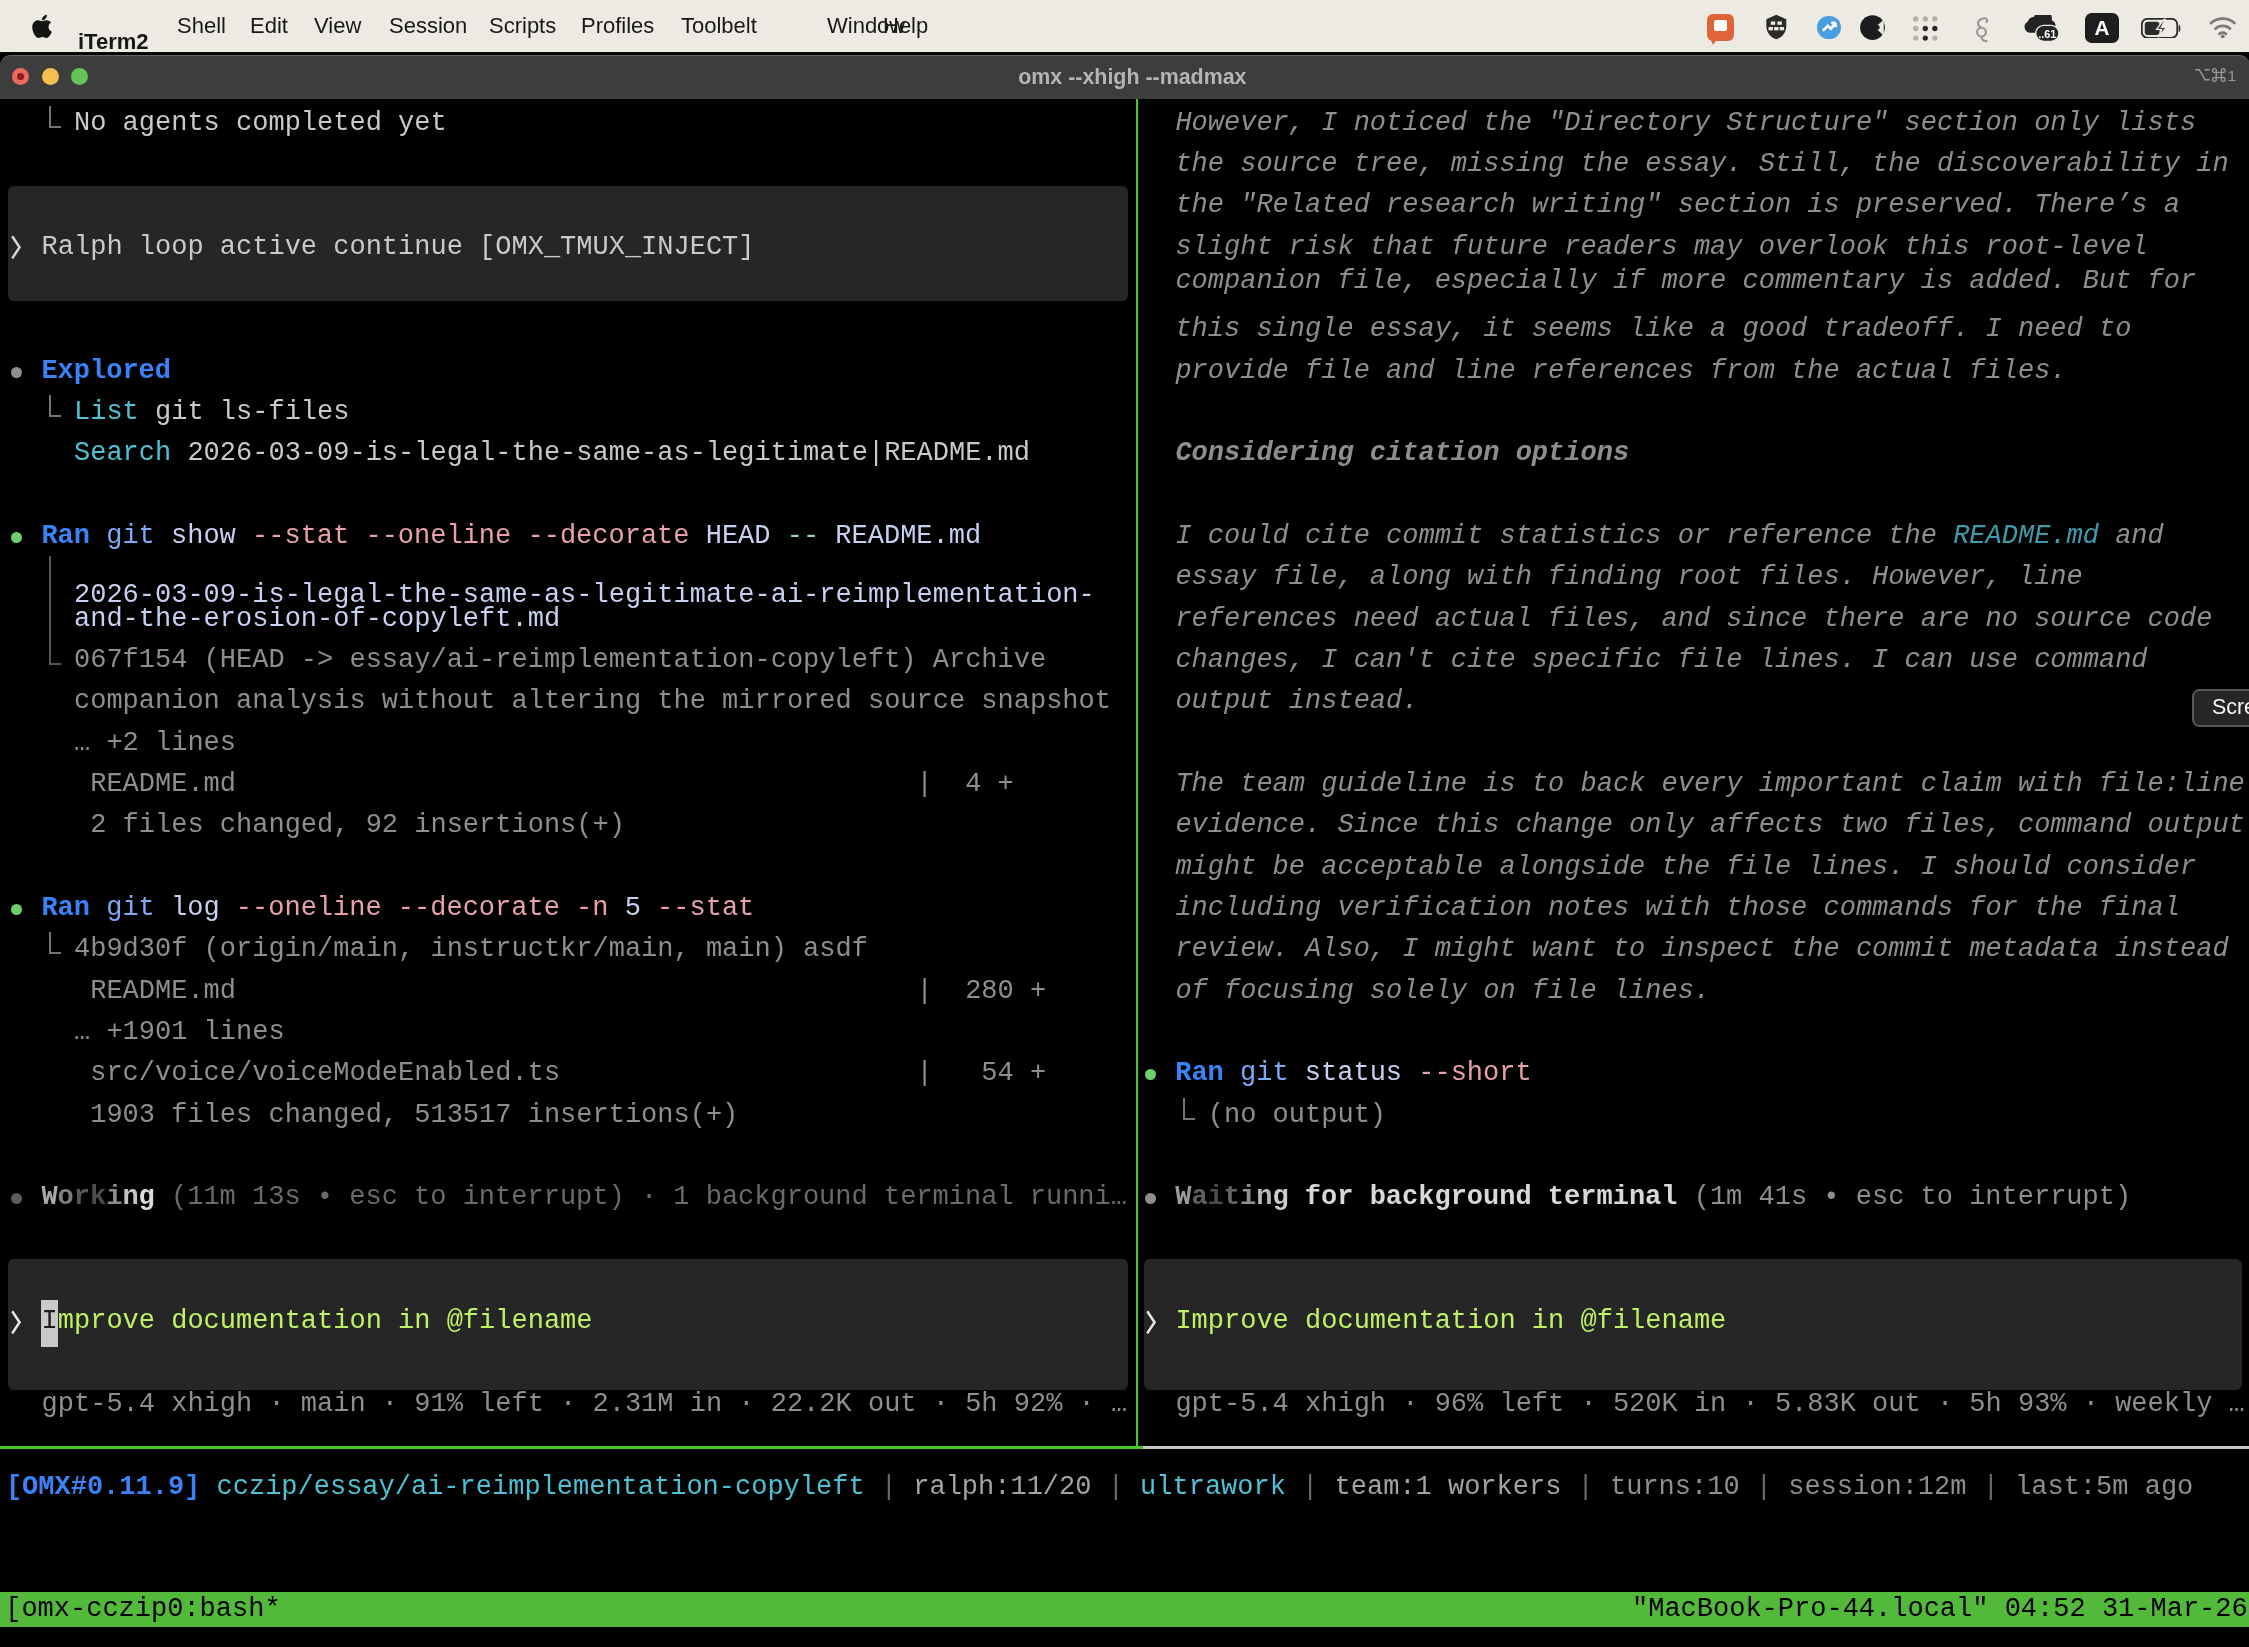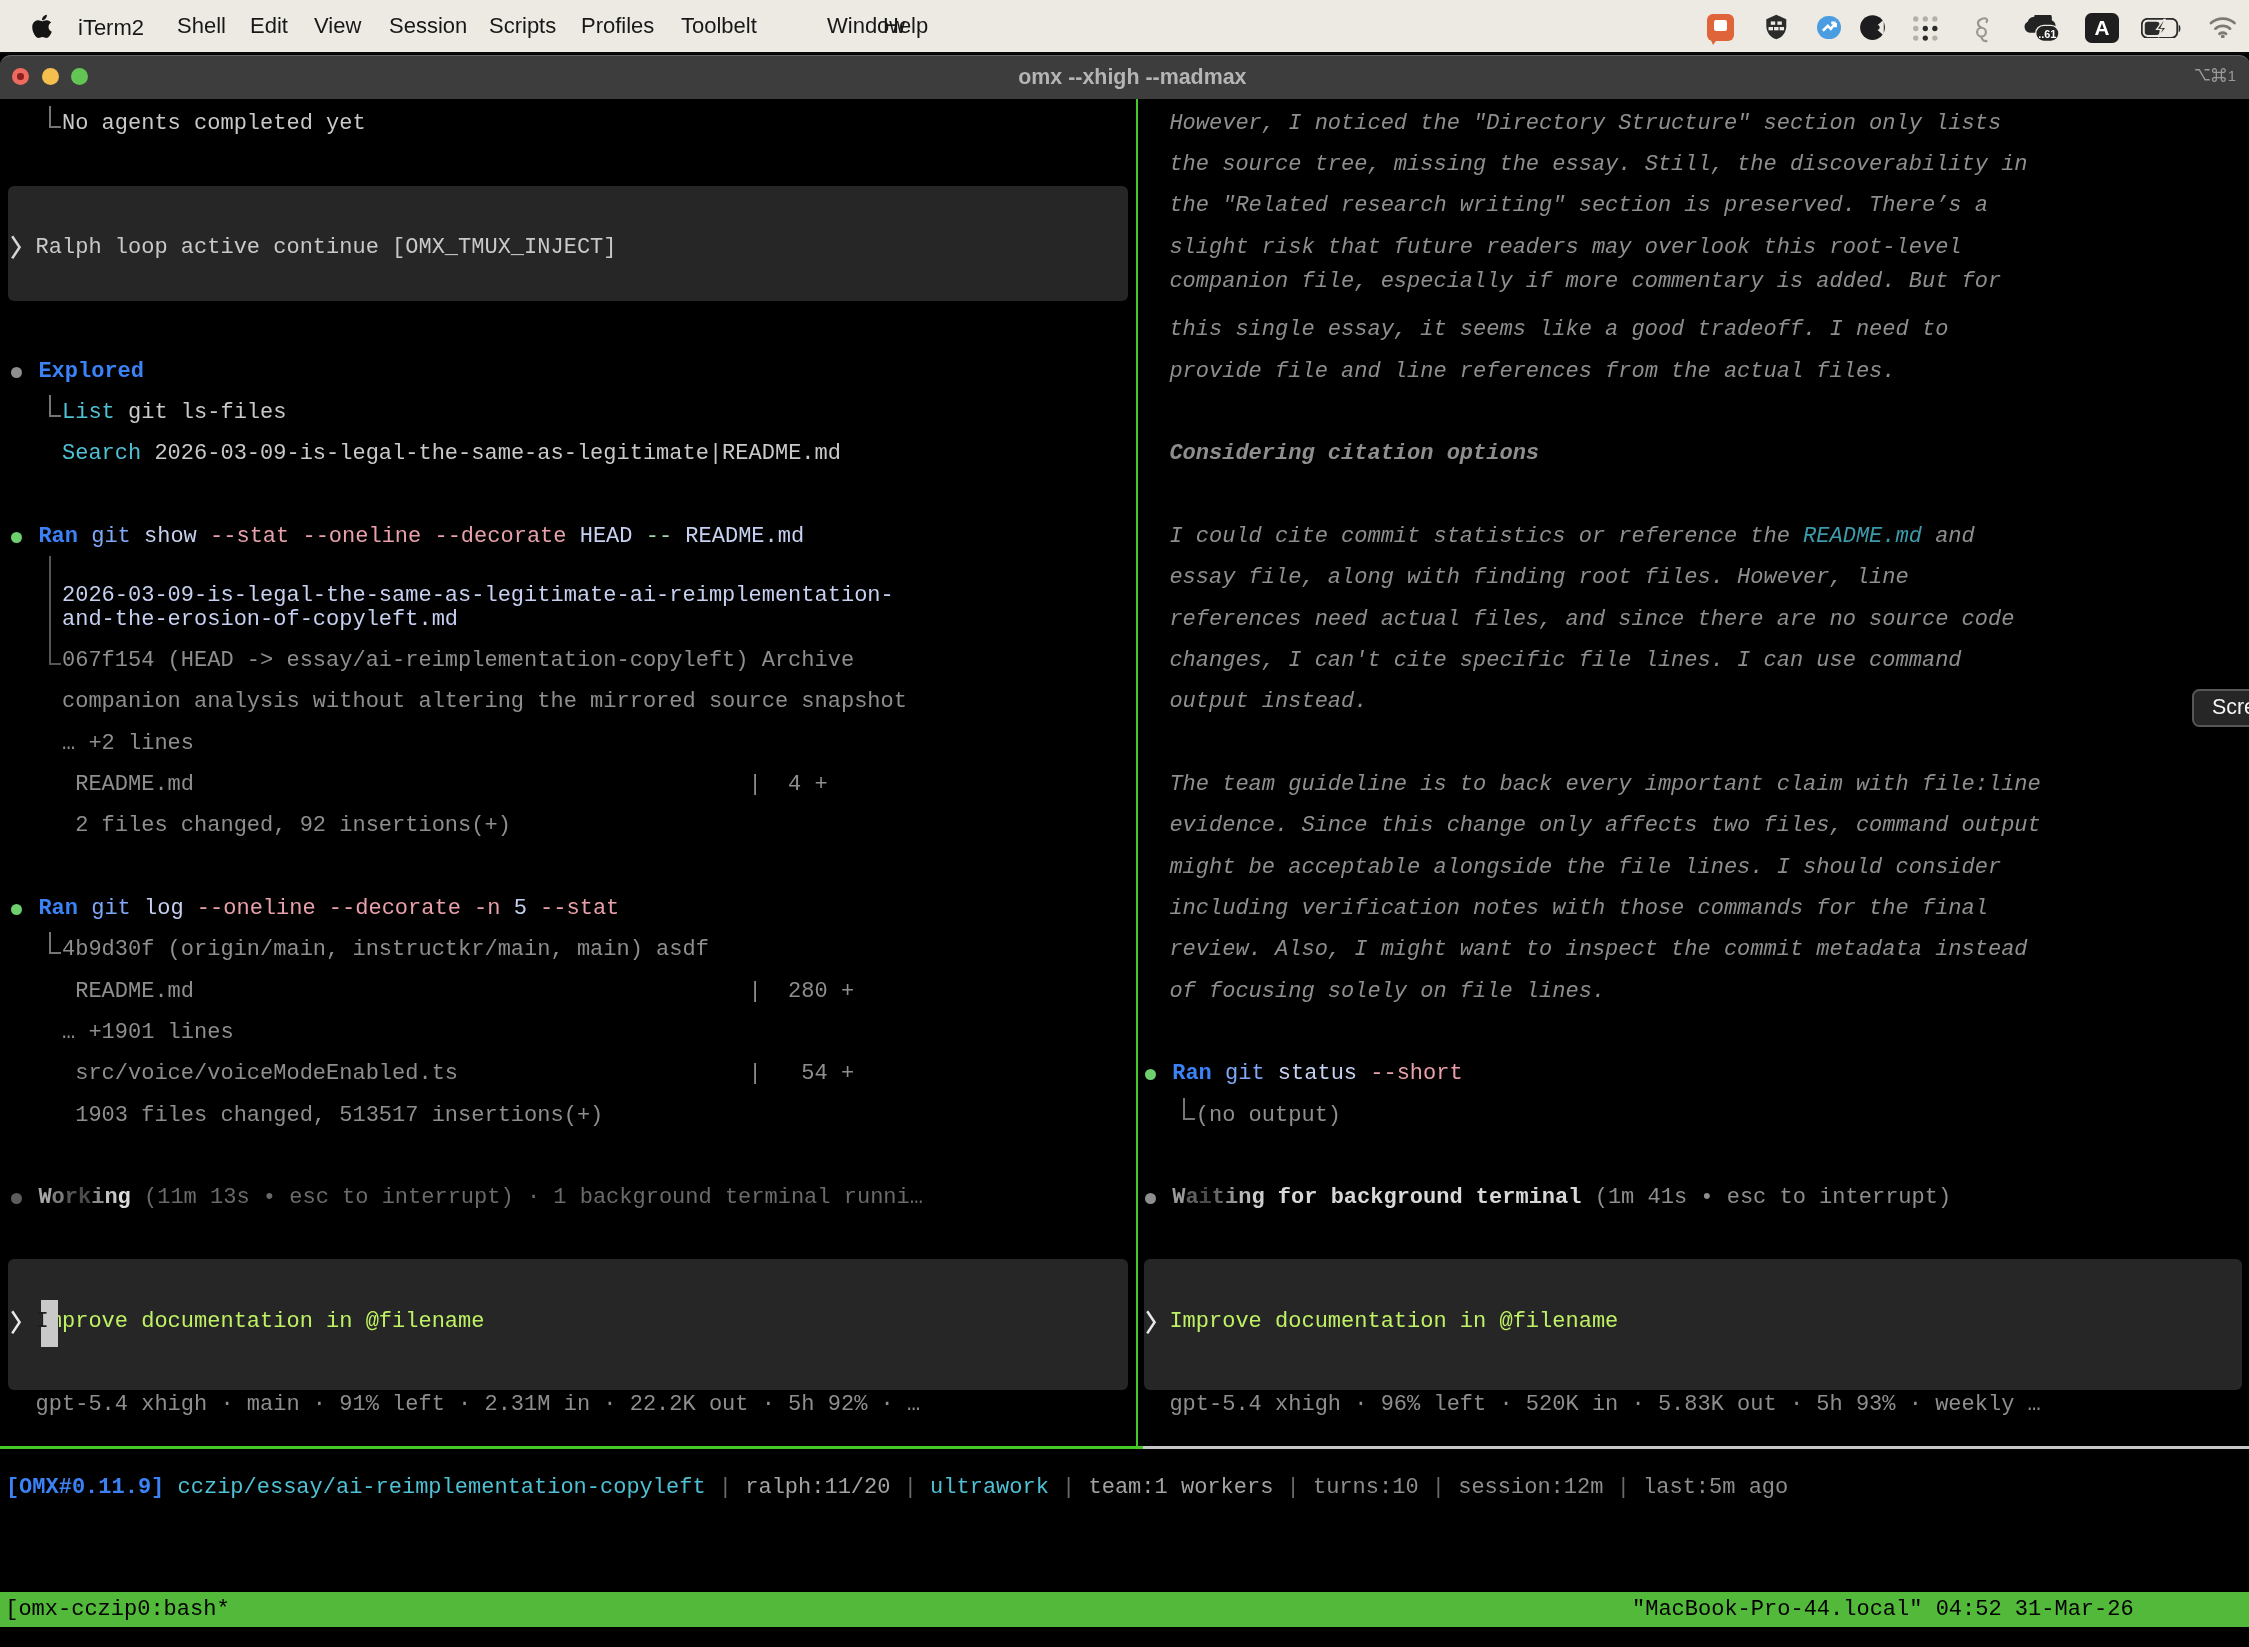--- a/index.html
+++ b/index.html
@@ -1,16 +1,16 @@
 <!DOCTYPE html>
 <html style="font-size:11.8px"><head><meta charset="utf-8">
 <style>
 html,body{margin:0;padding:0;background:#000;}
 body{width:2250px;height:1648px;position:relative;overflow:hidden;font-family:"Liberation Mono",monospace;}
-.row{position:absolute;height:41px;line-height:41px;font-size:22px;white-space:pre;letter-spacing:0;color:#c9c9c9;}
+.row{position:absolute;height:41px;line-height:41px;font-size:27px;white-space:pre;letter-spacing:0;color:#c9c9c9;}
 .d{color:#c9c9c9}
 .w{color:#3b82f6;font-weight:bold}
 .g{color:#8e8e8e}
 .gi{color:#8e8e8e;font-style:italic}
 .g2{color:#8e8e8e}
 .dim{color:#5c5c5c}
 .dim2{color:#6a6a6a}
 .cy{color:#4fc1d4}
 .tl{color:#3d9aaa;font-style:italic}
 .bl{color:#80a8f8}
@@ -28,21 +28,21 @@
 .box{position:absolute;background:#262626;border-radius:5.9px;}
 .sans{font-family:"Liberation Sans",sans-serif;}
 </style></head>
 <body>
 
 <div style="position:absolute;left:0;top:0;width:2250px;height:52px;background:#edeae3;"></div>
 <svg style="position:absolute;left:32px;top:13.3px" width="20" height="26.6" viewBox="0 0 384 512">
     <path fill="#141414" d="M318.7 268.7c-.2-36.7 16.4-64.4 50-84.8-18.8-26.9-47.2-41.7-84.7-44.6-35.5-2.7-74.3 20.7-88.5 20.7-15 0-49.4-19.7-76.4-19.7C63.3 141.2 4 184.8 4 273.5c0 26.2 4.8 53.3 14.4 81.2 12.8 36.7 59 126.7 107.2 125.2 25.2-.6 43-17.9 75.8-17.9 31.8 0 48.3 17.9 76.4 17.9 48.6-.7 90.4-82.5 102.6-119.3-65.2-30.7-61.7-90-61.7-91.9zm-56.6-164.2c27.3-32.4 24.8-61.9 24-72.5-24.1 1.4-52 16.4-67.9 34.9-17.5 19.8-27.8 44.3-25.6 71.9 26.1 2 49.9-11.4 69.5-34.3z"></path>
   </svg>
 <div class="sans" style="position:absolute;left:0;top:0;height:52px;line-height:52px;font-size:22px;color:#181818;">
-    <span style="position:absolute;top:2px;left:78px;font-weight:normal">iTerm2</span>
+    <span style="position:absolute;top:16px;left:78px;font-weight:bold">iTerm2</span>
     <span style="position:absolute;top:0;left:177px">Shell</span>
     <span style="position:absolute;top:0;left:250px">Edit</span>
     <span style="position:absolute;top:0;left:314px">View</span>
     <span style="position:absolute;top:0;left:389px">Session</span>
     <span style="position:absolute;top:0;left:489px">Scripts</span>
     <span style="position:absolute;top:0;left:581px">Profiles</span>
     <span style="position:absolute;top:0;left:681px">Toolbelt</span>
     <span style="position:absolute;top:0;left:827px">Window</span>
     <span style="position:absolute;top:0;left:883px">Help</span>
   </div>

